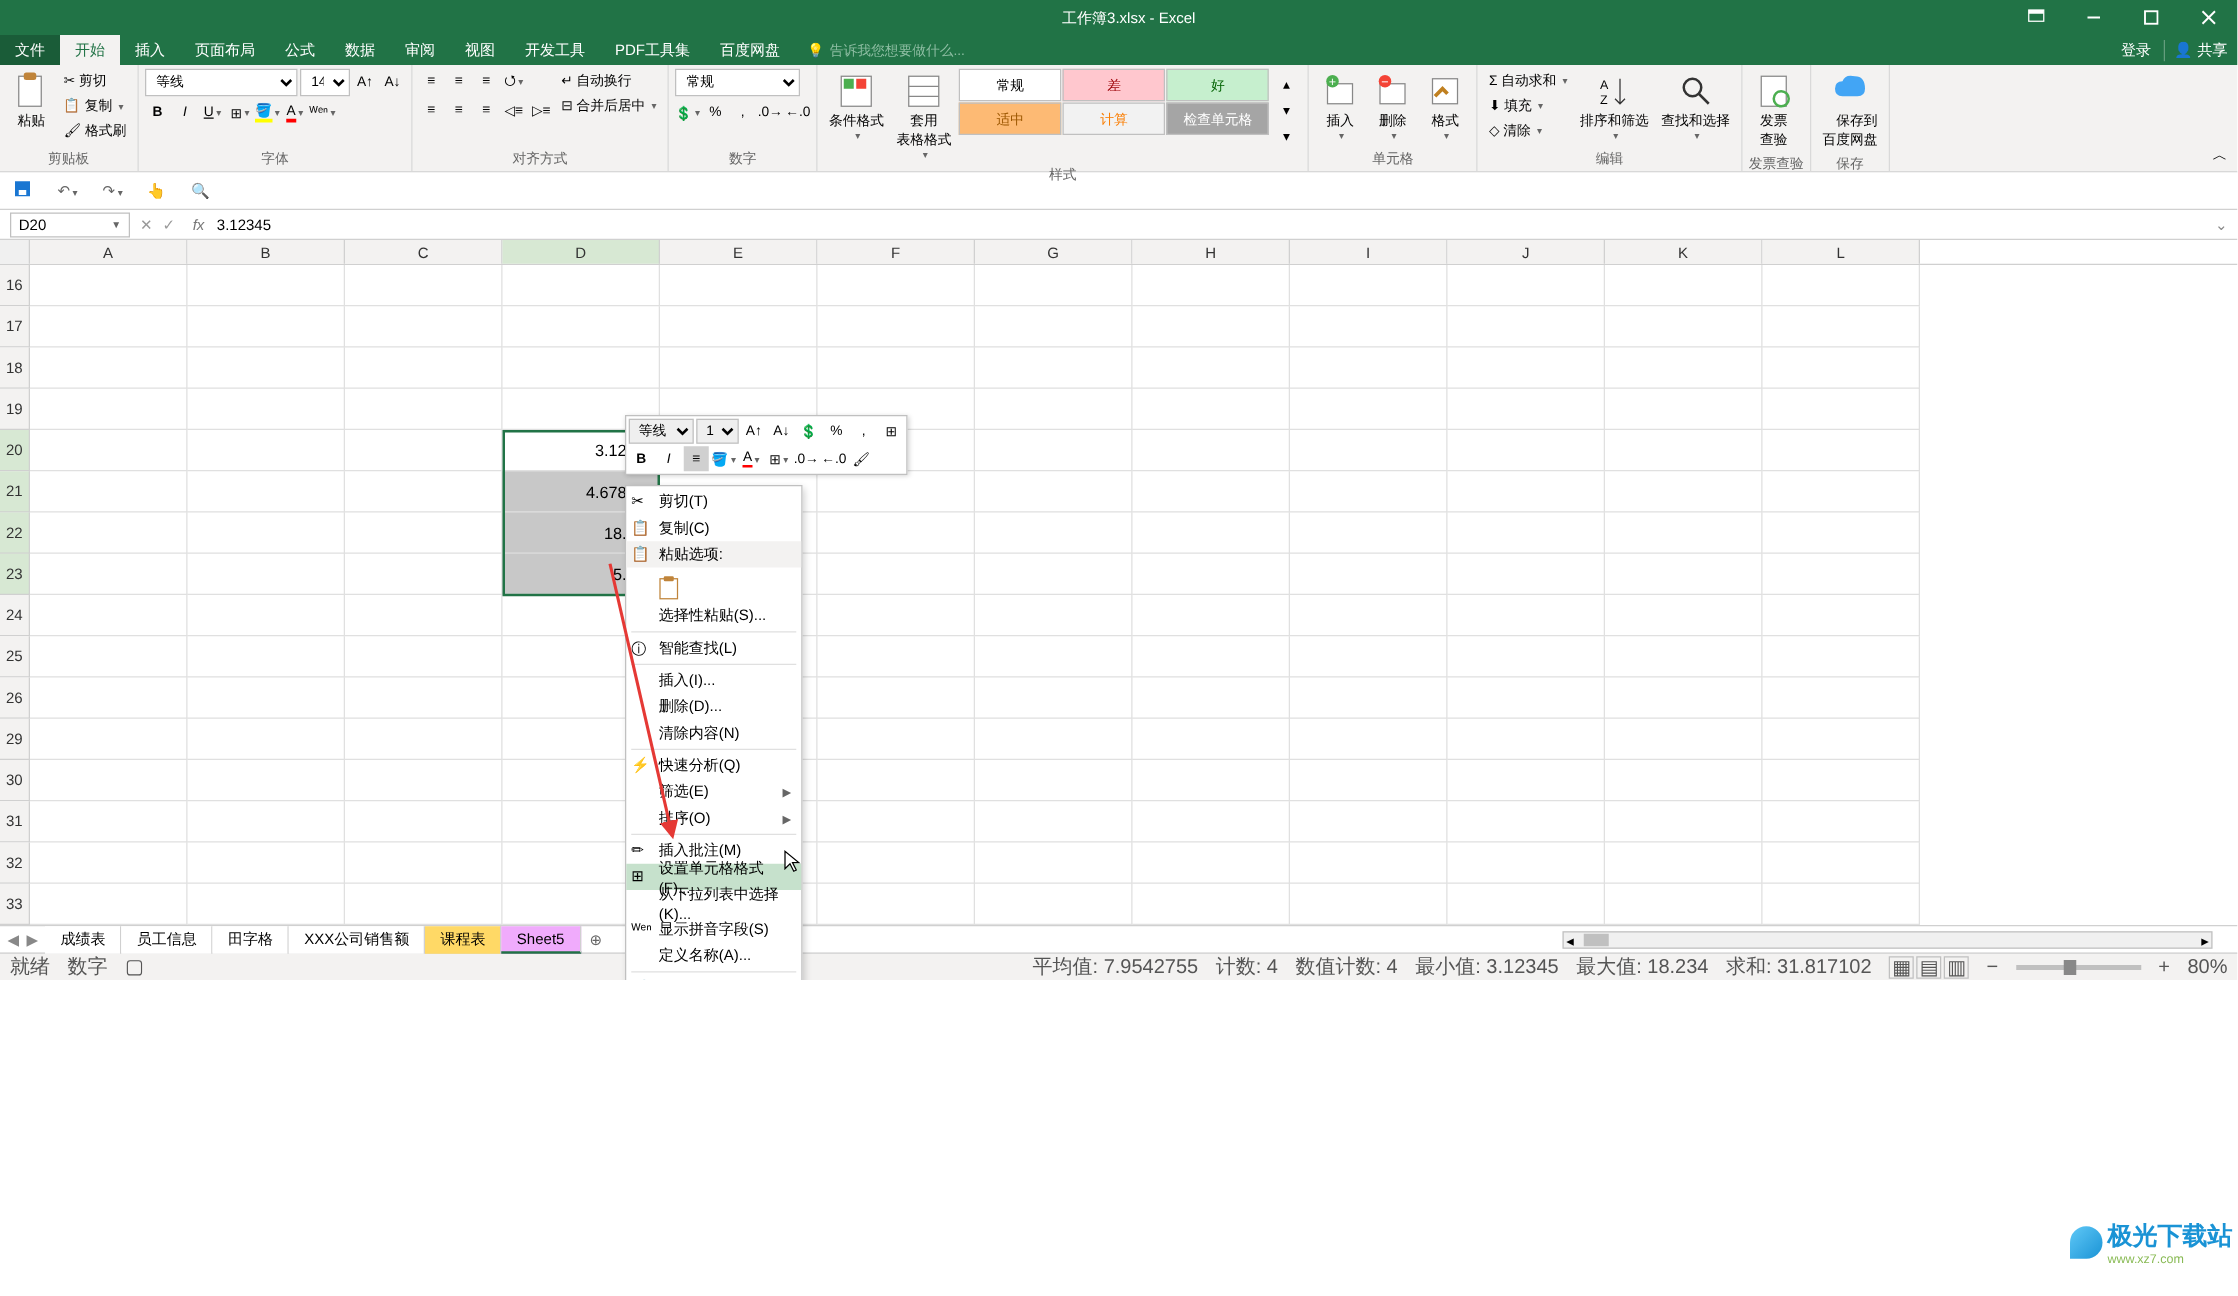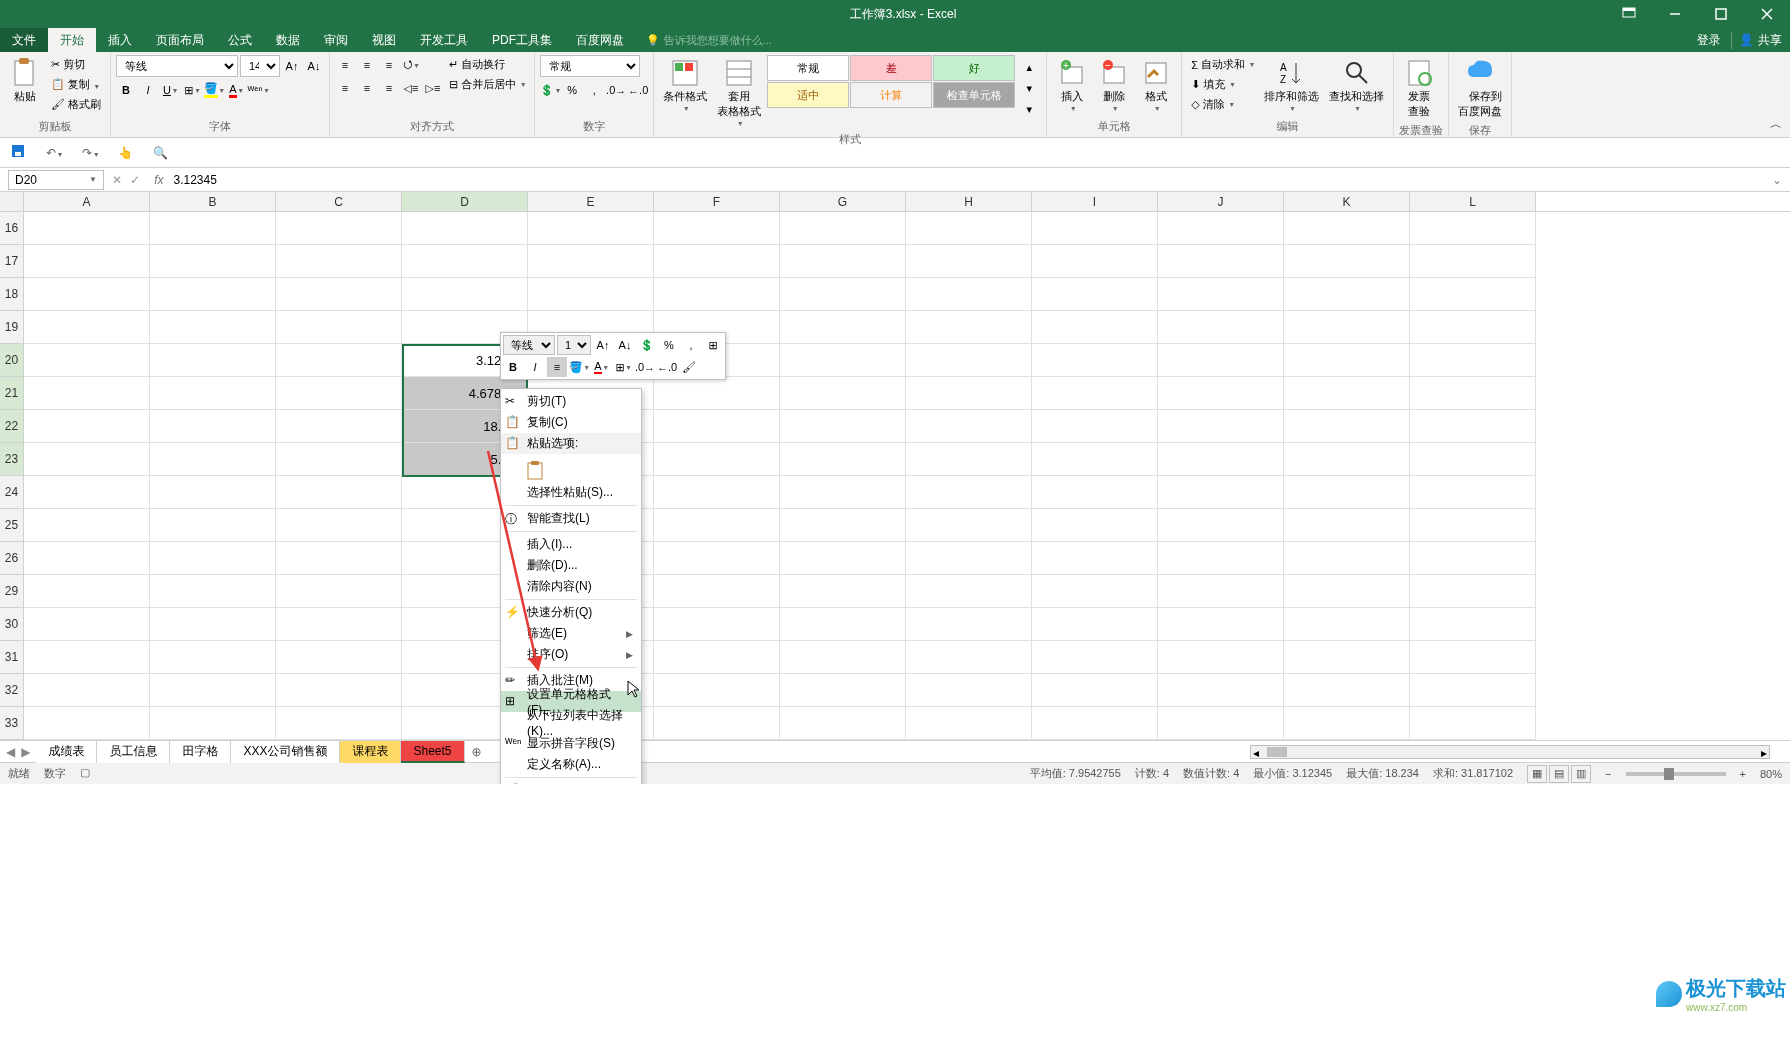--- a/index.html
+++ b/index.html
@@ -27,21 +27,21 @@
 .ribbon-btn-lg { display: flex; flex-direction: column; align-items: center; padding: 2px 4px; cursor: pointer; font-size: 11px; min-width: 40px; }
 .ribbon-btn-sm { display: flex; align-items: center; padding: 2px 4px; cursor: pointer; font-size: 11px; gap: 3px; }
 .ribbon-col { display: flex; flex-direction: column; gap: 1px; }
 .ribbon-icon-lg { width: 32px; height: 32px; }
 .font-select { border: 1px solid #c0c0c0; background: #fff; height: 22px; font-size: 11px; padding: 0 4px; }
 .style-gallery { display: grid; grid-template-columns: repeat(3, 82px); gap: 1px; }
 .style-item { height: 26px; border: 1px solid #c0c0c0; display: flex; align-items: center; justify-content: center; font-size: 11px; cursor: pointer; }
 .style-normal { background: #fff; }
 .style-bad { background: #ffc7ce; color: #9c0006; }
 .style-good { background: #c6efce; color: #006100; }
-.style-neutral { background: #fef9c3; color: #9c5700; }
+.style-neutral { background: #fdba74; color: #9c5700; }
 .style-calc { background: #f2f2f2; color: #fa7d00; }
 .style-check { background: #a5a5a5; color: #fff; }
 .ribbon-collapse { margin-left: auto; padding: 4px 8px; cursor: pointer; align-self: flex-end; }
 
 .qat { background: #fff; height: 30px; border-bottom: 1px solid #d0d0d0; display: flex; align-items: center; padding: 0 10px; gap: 20px; }
 .qat-btn { cursor: pointer; color: #666; }
 
 .formula-bar { background: #fff; height: 24px; border-bottom: 1px solid #d0d0d0; display: flex; align-items: center; }
 .name-box { width: 96px; border: 1px solid #c0c0c0; height: 20px; margin-left: 8px; padding: 0 6px; font-size: 12px; display: flex; align-items: center; justify-content: space-between; }
 .fx-btns { display: flex; gap: 8px; padding: 0 8px; color: #999; }
@@ -73,26 +73,26 @@
 .mini-row { display: flex; align-items: center; gap: 2px; }
 .mini-btn { width: 20px; height: 20px; display: flex; align-items: center; justify-content: center; cursor: pointer; font-size: 11px; border: 1px solid transparent; }
 .mini-select { border: 1px solid #c0c0c0; height: 20px; font-size: 11px; padding: 0 3px; }
 
 .red-arrow { position: absolute; pointer-events: none; }
 .cursor-icon { position: absolute; pointer-events: none; }
 
 .sheet-tabs { background: #fff; border-top: 1px solid #d0d0d0; height: 22px; display: flex; align-items: center; }
 .tab-nav { display: flex; padding: 0 6px; gap: 6px; color: #888; }
 .tab { padding: 0 12px; height: 22px; display: flex; align-items: center; font-size: 12px; border-right: 1px solid #d0d0d0; background: #fff; cursor: pointer; }
-.tab.active { background: #ef4444; border-bottom: 2px solid #217346; font-weight: 500; padding-left: 12px; }
+.tab.active { background: #f0abfc; border-bottom: 2px solid #217346; font-weight: 500; padding-left: 12px; }
 .tab.colored { background: #ffd966; }
 .tab-add { width: 24px; text-align: center; cursor: pointer; color: #666; }
 .hscroll { flex: 1; display: flex; align-items: center; justify-content: flex-end; padding-right: 20px; }
 
-.statusbar { background: #f3f2f1; border-top: 1px solid #d0d0d0; height: 22px; display: flex; align-items: center; font-size: 11px; color: #555; padding: 0 8px; }
+.statusbar { background: #f3f2f1; border-top: 1px solid #d0d0d0; height: 22px; display: flex; align-items: center; font-size: 16px; color: #555; padding: 0 8px; }
 .status-left { display: flex; gap: 14px; }
 .status-right { margin-left: auto; display: flex; gap: 14px; align-items: center; }
 .view-btns { display: flex; gap: 2px; }
 .view-btn { width: 20px; height: 18px; border: 1px solid #c0c0c0; cursor: pointer; display:flex; align-items:center; justify-content:center;}
 .zoom-slider { width: 100px; height: 4px; background: #c0c0c0; position: relative; }
 .zoom-thumb { width: 10px; height: 12px; background: #888; position: absolute; top: -4px; left: 38%; }
 
 .watermark { position: absolute; right: 4px; bottom: 24px; display:flex; align-items:center; gap:4px; opacity:0.9;}
 .watermark-icon { width: 26px; height: 26px; background: linear-gradient(135deg,#4fc3f7,#0288d1); border-radius: 50% 50% 50% 0; }
 .watermark-text { font-size: 20px; color: #0288d1; font-weight: bold; }

